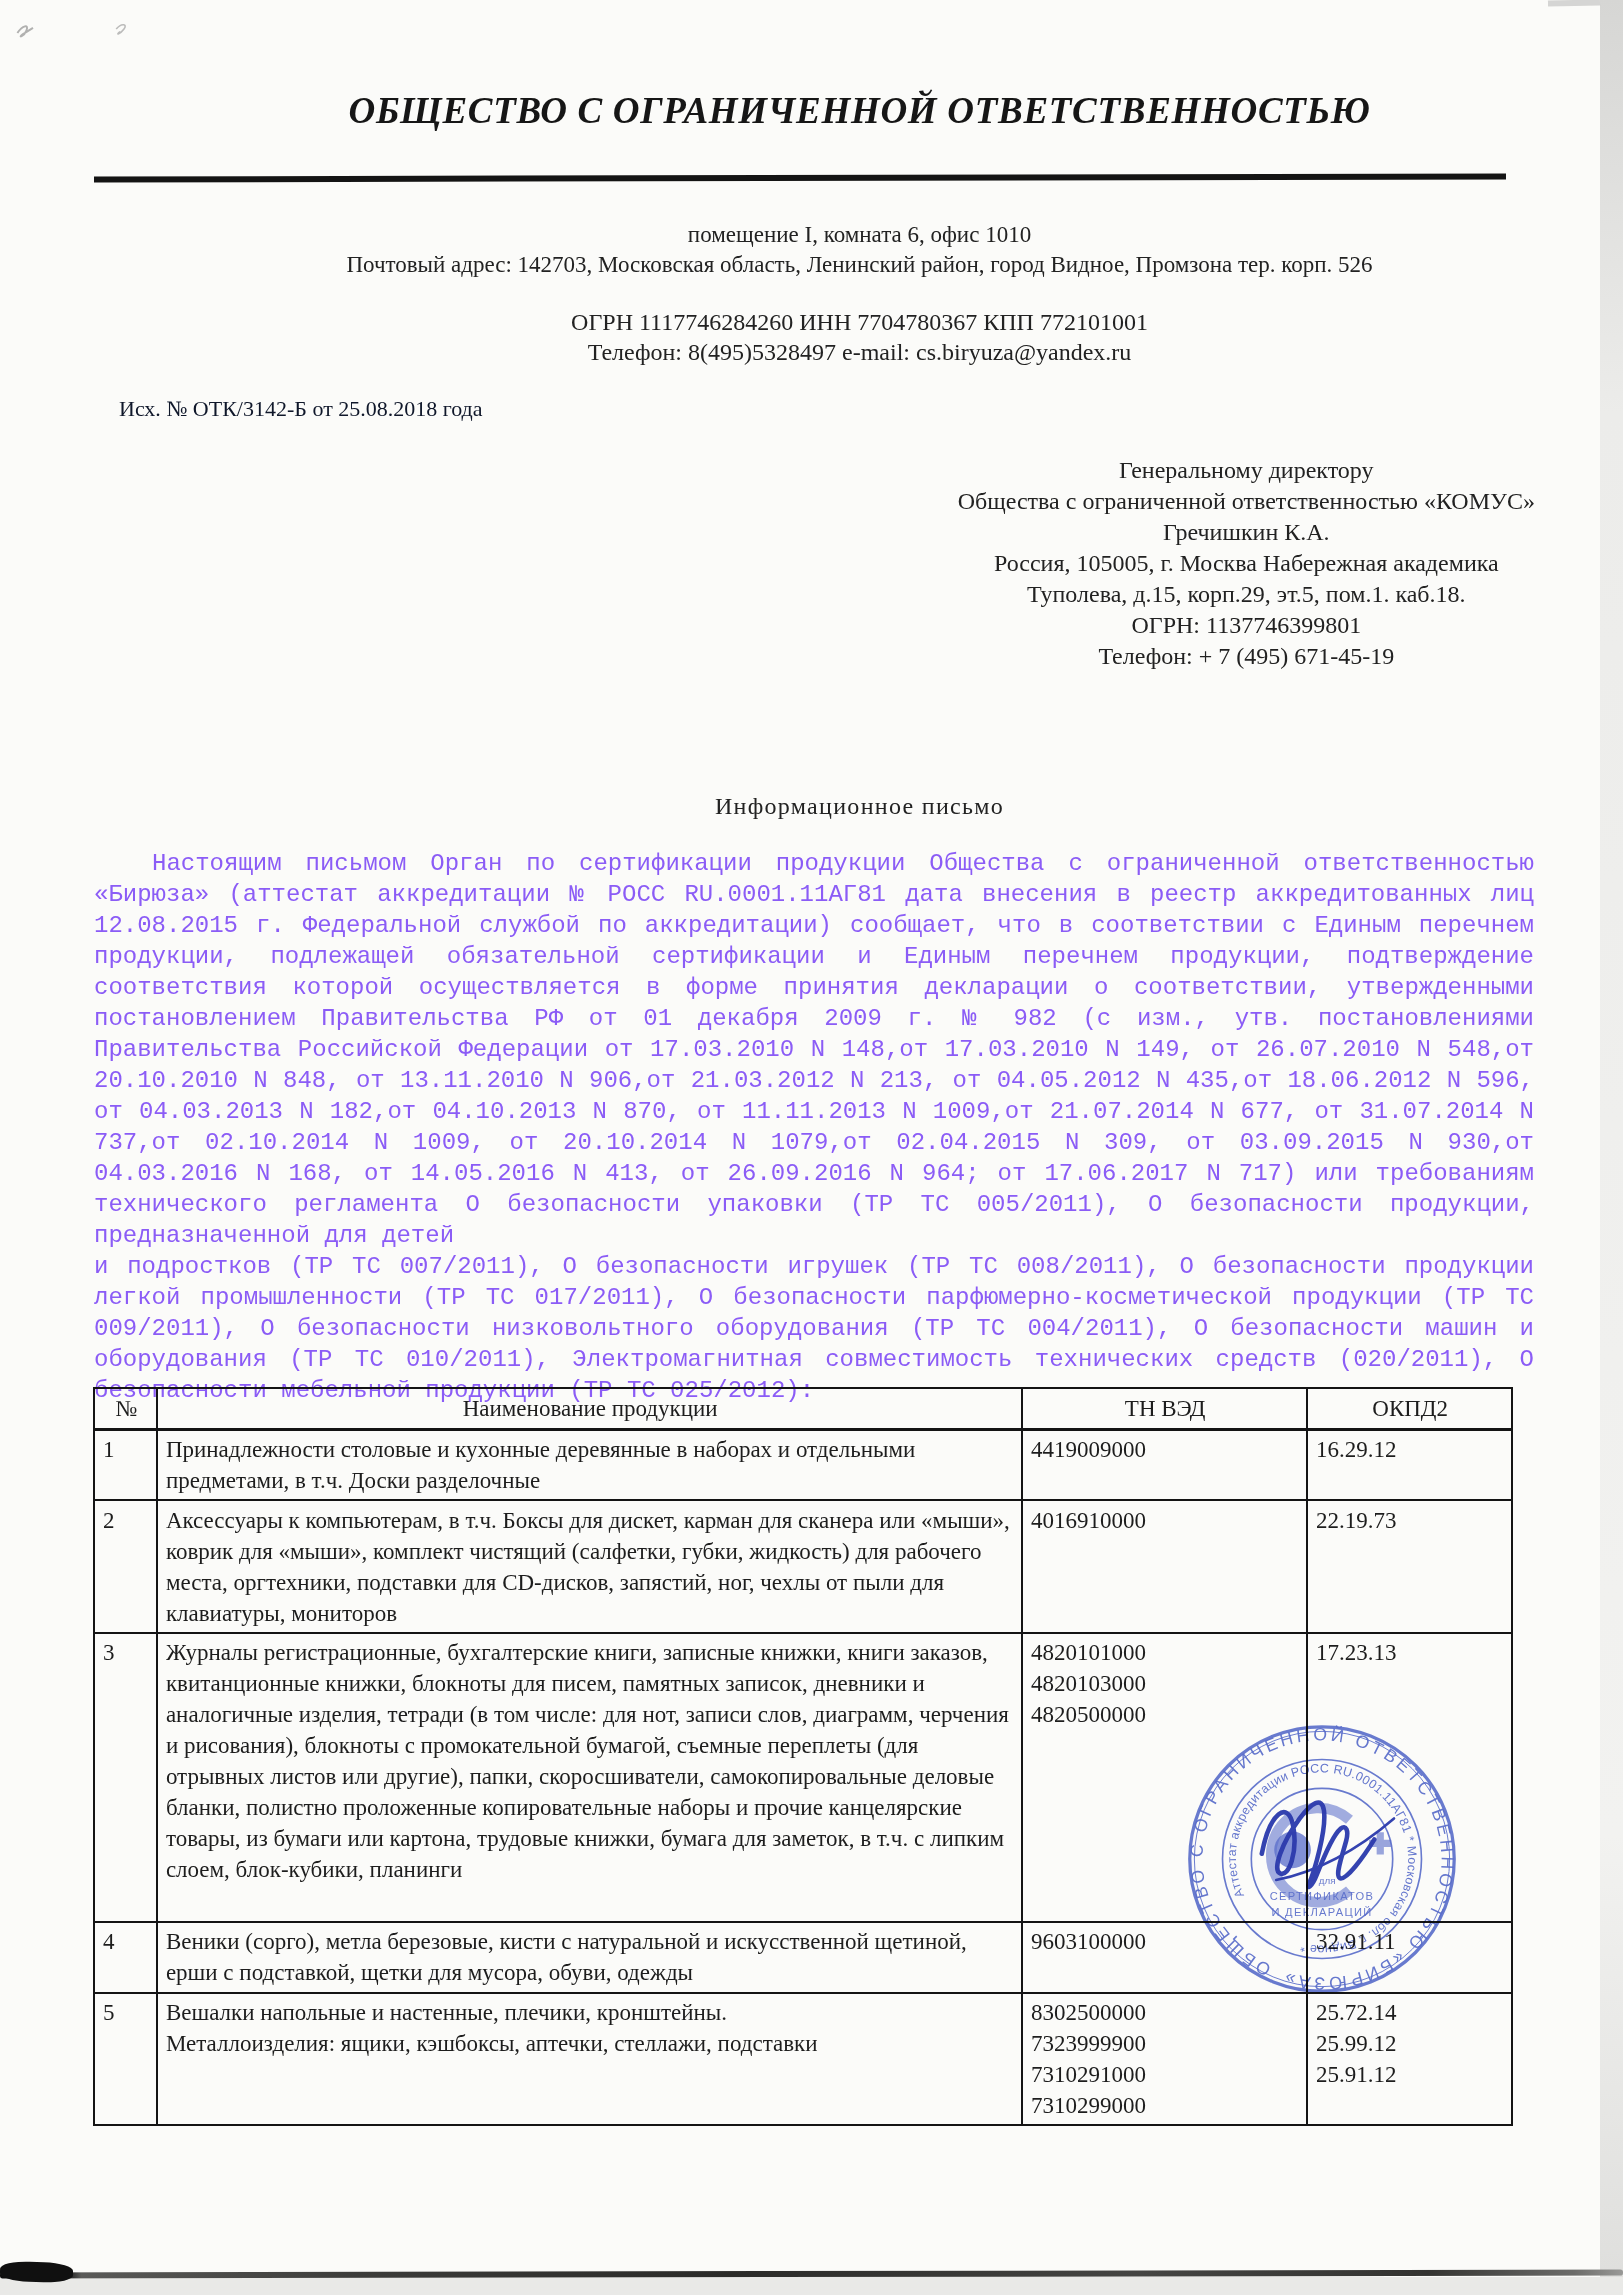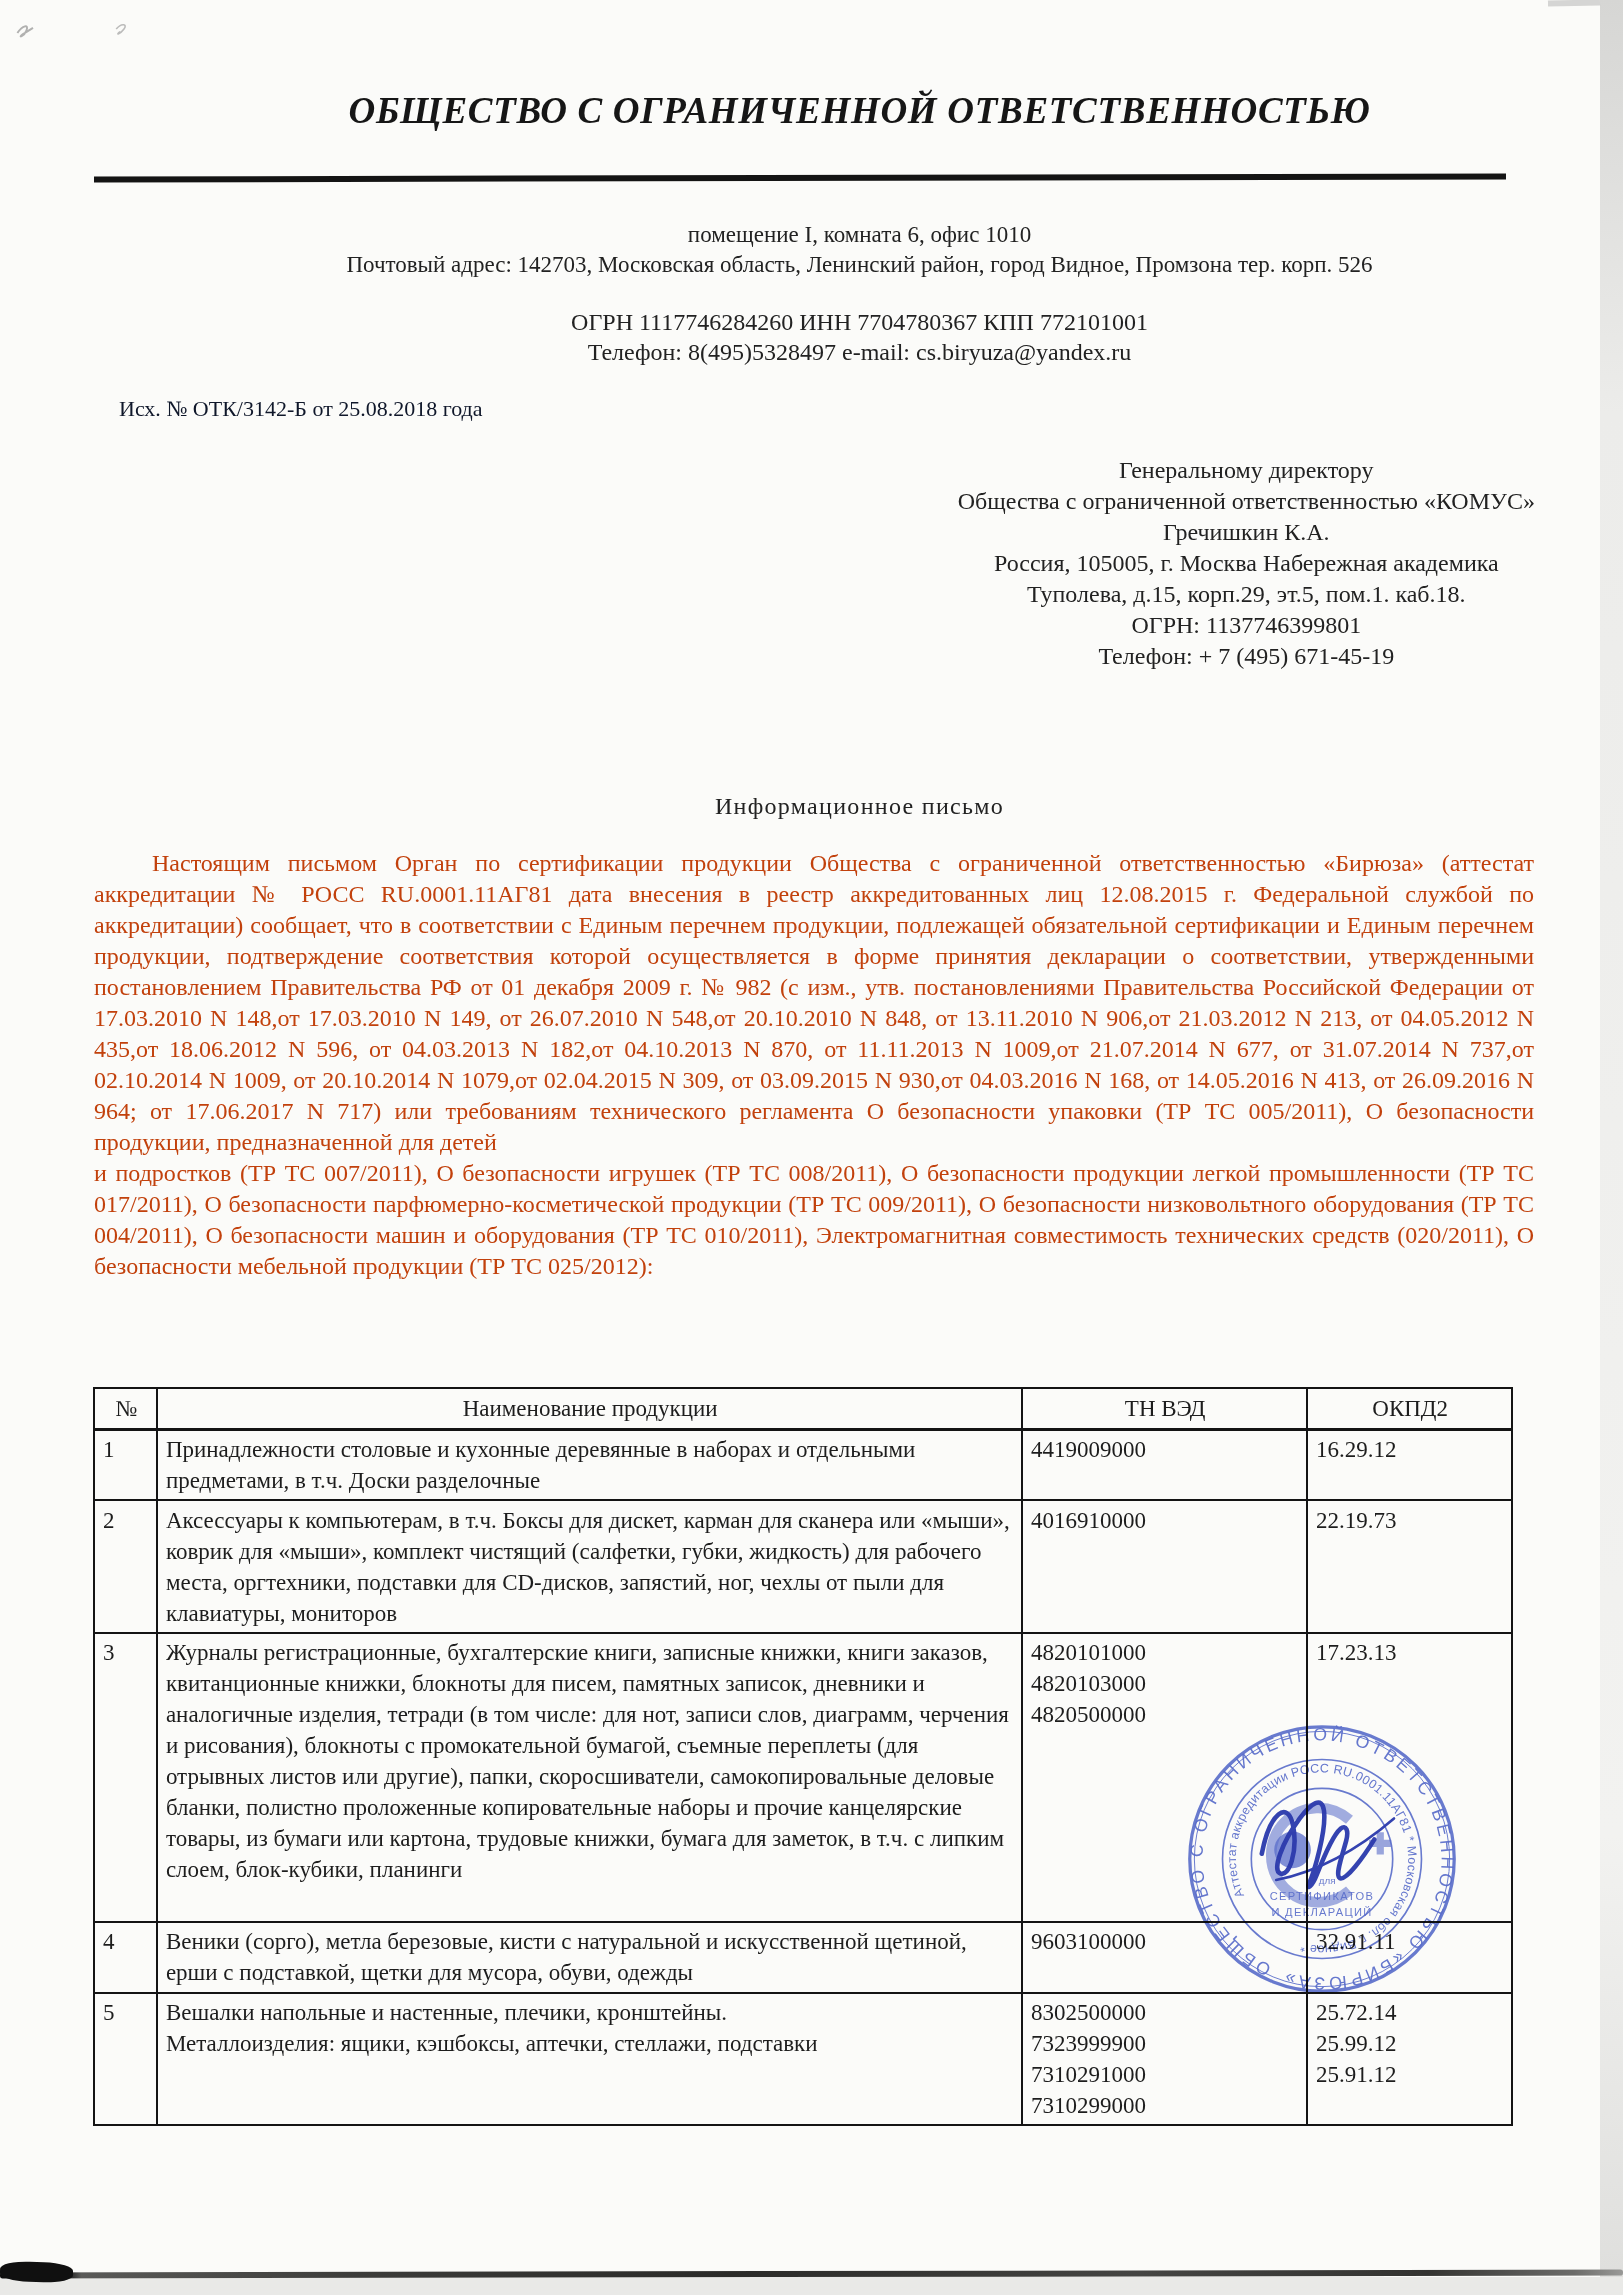--- a/index.html
+++ b/index.html
@@ -13,21 +13,21 @@
   }
   .abs{position:absolute;}
   .center{left:0;width:1623px;text-align:center;margin-left:48px;}
   .org-line{font-weight:bold;font-style:italic;font-size:37px;line-height:41px;letter-spacing:0.7px;color:#161616;}
   .rule{left:94px;top:175px;width:1412px;height:5.9px;background:#141414;transform:rotate(-0.12deg);}
   .addr{font-size:23px;line-height:29px;color:#222;}
   .req{font-size:24px;color:#222;}
   .outgoing{left:94px;top:396px;font-size:22px;color:#0f172a;margin-left:25px;}
   .recipient{right:88px;top:455px;text-align:center;font-size:24px;line-height:31px;color:#222;}
   .letter-title{top:793px;font-size:24px;letter-spacing:1.3px;color:#222;}
-  .body-text{left:94px;top:848px;width:1440px;font-size:24px;line-height:31px;text-align:justify;color:#c2410c;}
+  .body-text{left:94px;top:848px;width:1440px;font-size:24px;line-height:31px;text-align:justify;color:#8b5cf6;font-family:Liberation Mono, monospace;}
   .body-text p{margin:0;padding:0;}
   .body-text p.indent{text-indent:58px;}
 
   table.products{
     position:absolute;left:93px;top:1387px;
     border-collapse:collapse;table-layout:fixed;
     width:1417px;
     font-size:23px;line-height:31px;color:#1d1d1d;
   }
   table.products th,table.products td{

